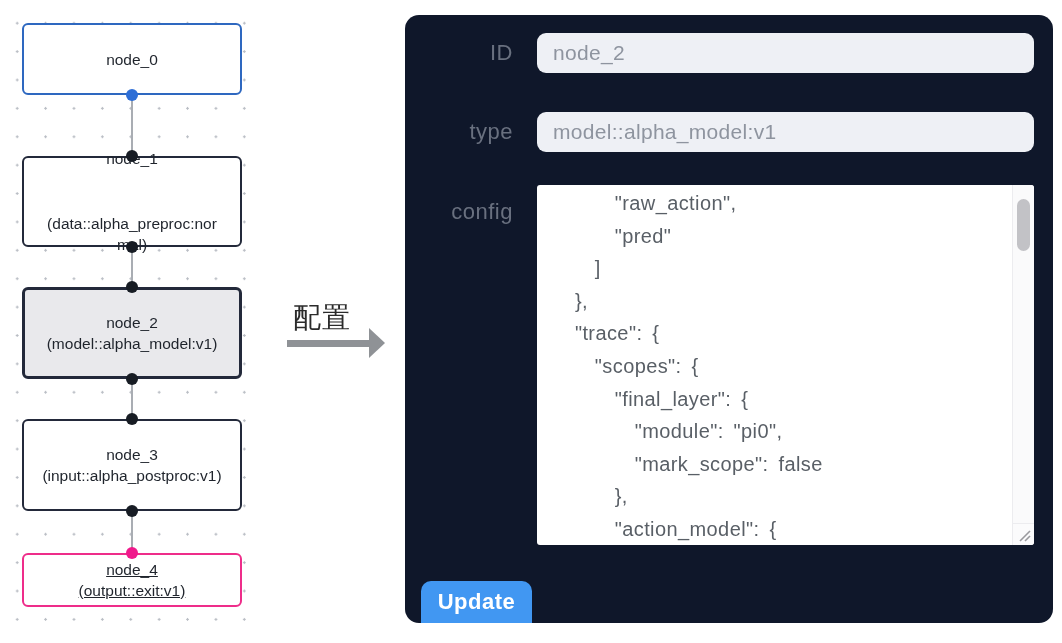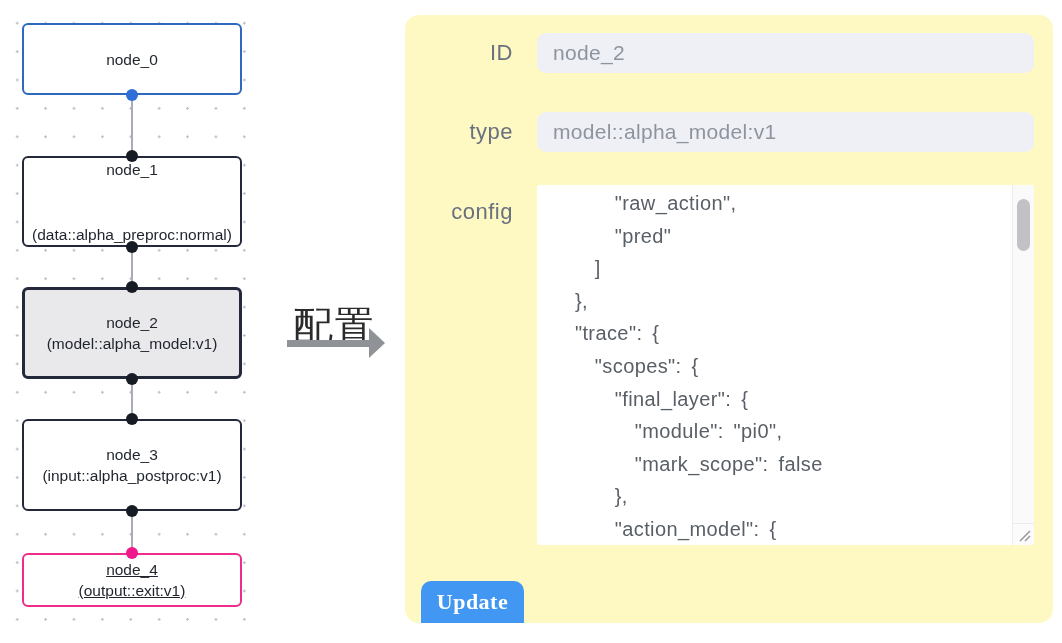--- a/index.html
+++ b/index.html
@@ -22,21 +22,21 @@
 
   
   .node {
     position:absolute; left:22px; width:220px;
     background:#ffffff;
     border:2px solid #23293a;
     border-radius:6px;
     display:flex; flex-direction:column; align-items:center; justify-content:center;
     text-align:center;
     font-size:15.5px; line-height:21px; color:#1f242c;
-    padding:0 2px;
+    padding:0 17px;
     word-break:break-all;
     z-index:2;
   }
   .node .node-title { font-weight:500; }
   #node-0 { top:23px;  height:72px; border-color:#2e68c0; }
   #node-1 { top:156px; height:91px;gap:44px; }
   #node-2 { top:287px; height:92px; border-width:3px; background:#e9e9ec; }
   #node-3 { top:419px; height:92px;text-align:center; }
   #node-4 { top:553px; height:54px; border-color:#ee2d8a;text-decoration:underline; }
 
@@ -51,39 +51,39 @@
   .port {
     position:absolute; left:126px; width:12px; height:12px;
     border-radius:50%; background:#171c24; z-index:3;
   }
   .port.blue { background:#2e6ed6; }
   .port.pink { background:#f0198c; }
 
   
   #config-annotation-label {
     position:absolute; left:293px; top:299px;
-    font-size:40px; color:#2b2b2b; letter-spacing:1px;
+    font-size:28px; color:#2b2b2b; letter-spacing:1px;
     font-family:"Liberation Sans", sans-serif;
   }
   #config-arrow { position:absolute; left:287px; top:328px; width:98px; height:30px; }
   #config-arrow .shaft {
     position:absolute; left:0; top:12px; width:83px; height:7px; background:#8f9296;
   }
   #config-arrow .head {
     position:absolute; left:82px; top:0;
     width:0; height:0;
     border-top:15px solid transparent;
     border-bottom:15px solid transparent;
     border-left:16px solid #8f9296;
   }
 
   
   #config-panel {
     position:absolute; left:405px; top:15px; width:648px; height:608px;
-    background:#fef9c3; border-radius:14px;
+    background:#0f172a; border-radius:14px;
     overflow:hidden; z-index:5;
   }
   .panel-label {
     position:absolute; left:0; width:108px;
     text-align:right; color:#69707f; font-size:22px; letter-spacing:0.5px;
   }
   #id-label   { top:18px;  height:40px; line-height:40px; }
   #type-label { top:97px;  height:40px; line-height:40px; }
   #config-label { top:183px; height:28px; line-height:28px;padding-left:20px; }
 
@@ -116,25 +116,25 @@
     position:absolute; top:14px; left:4px; width:13px; height:52px;
     background:#c2c2c6; border-radius:7px;
   }
   #config-scroll-corner {
     position:absolute; right:0; bottom:0; width:22px; height:22px;
     background:#fbfbfc; border-left:1px solid #ececef; border-top:1px solid #ececef;
   }
   #resize-grip { position:absolute; right:2px; bottom:2px; }
 
   #update-button {
-    position:absolute; left:16px; top:566px; width:103px; height:42px;
+    position:absolute; left:16px; top:566px; width:111px; height:42px;
     background:#4197f2; border:none; cursor:pointer;
     border-radius:10px 10px 0 0;
     color:#ffffff; font-size:22px; font-weight:600; letter-spacing:0.5px;
-    font-family:Liberation Serif, serif;
+    font-family:Liberation Sans, sans-serif;
     text-align:center; line-height:40px;
   }
 </style>
 </head>
 <body>
 
 <div id="left-canvas" class="dot-grid">
 </div>
 
 <div class="edge" id="edge-0"></div>

